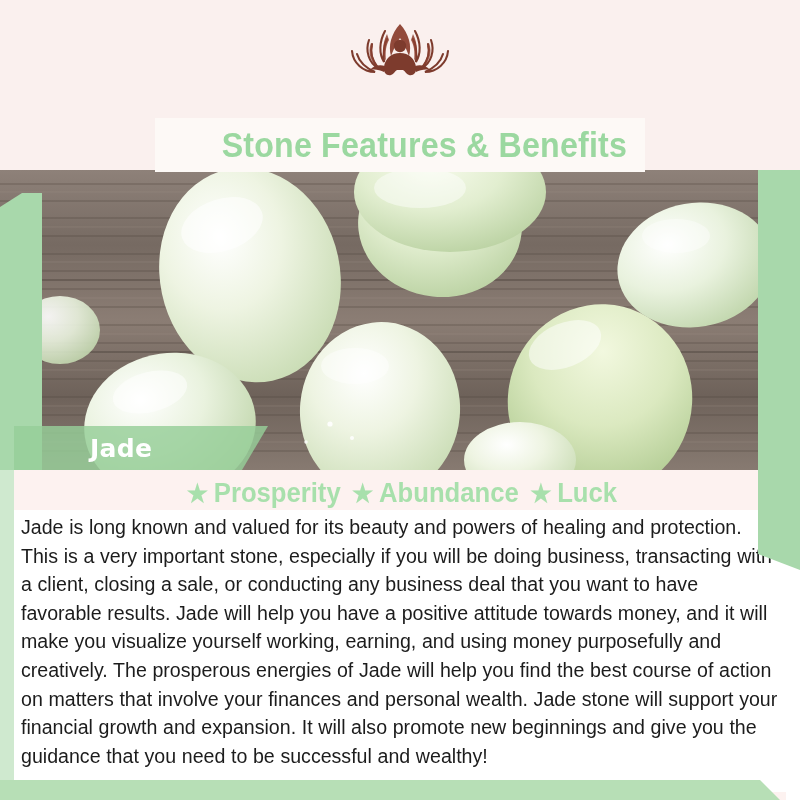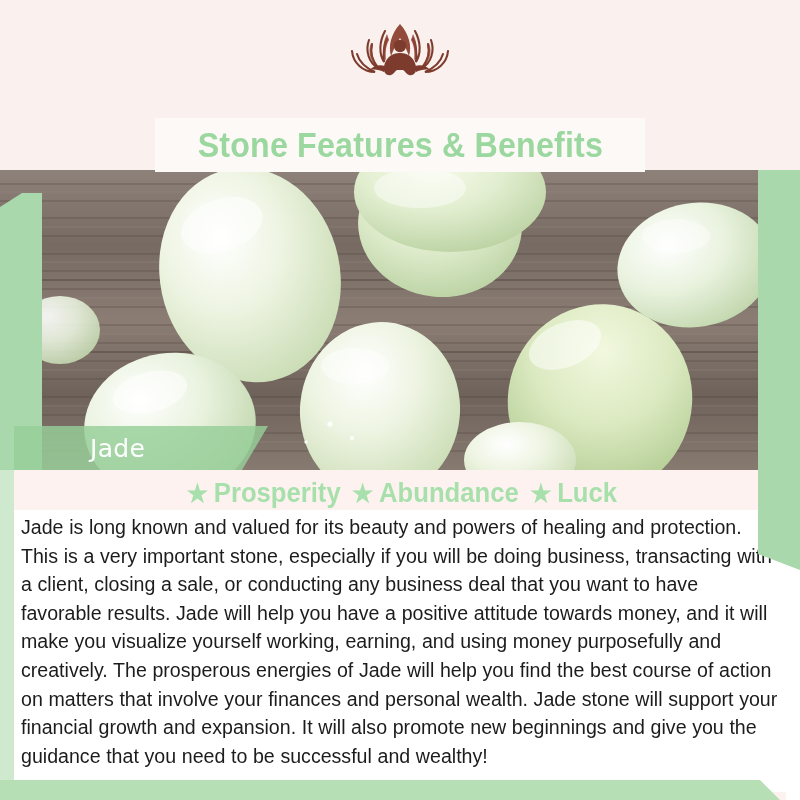--- a/index.html
+++ b/index.html
@@ -26,21 +26,21 @@
     font-family:"Liberation Serif", serif;
     font-size:15.5px;letter-spacing:3.4px;color:#6b3a30;font-weight:400;
     white-space:nowrap;
   }
 
   
   .title-banner{
     position:absolute;left:155px;top:118px;width:490px;height:54px;
     background:#fdf9f6;
     z-index:8;
-    display:flex;align-items:center;justify-content:center;
+    display:flex;align-items:center;justify-content:flex-end;
   }
   .title-text{
     font-family:"Liberation Sans Narrow","Liberation Sans",sans-serif;
     font-weight:bold;
     font-size:35px;
     color:#9bd8a0;
     letter-spacing:.2px;
     transform:scaleX(.92);
     white-space:nowrap;
   }
@@ -77,21 +77,21 @@
   
   .jade-band{
     position:absolute;left:14px;top:426px;width:254px;height:44px;
     background:rgba(150,206,152,.82);
     clip-path:polygon(0 0,100% 0,calc(100% - 26px) 100%,0 100%);
     z-index:7;
     display:flex;align-items:center;
   }
   .jade-label{
     margin-left:76px;
-    color:#ffffff;font-size:25px;font-weight:normal;
+    color:#ffffff;font-size:25px;font-weight:bold;
     font-family:"DejaVu Sans","Liberation Sans",sans-serif;
     letter-spacing:.3px;
   }
 
   
   .content{
     position:absolute;left:0;top:470px;width:800px;height:330px;
     background:#ffffff;z-index:3;padding-left:34px;
   }
   .content-inner{

